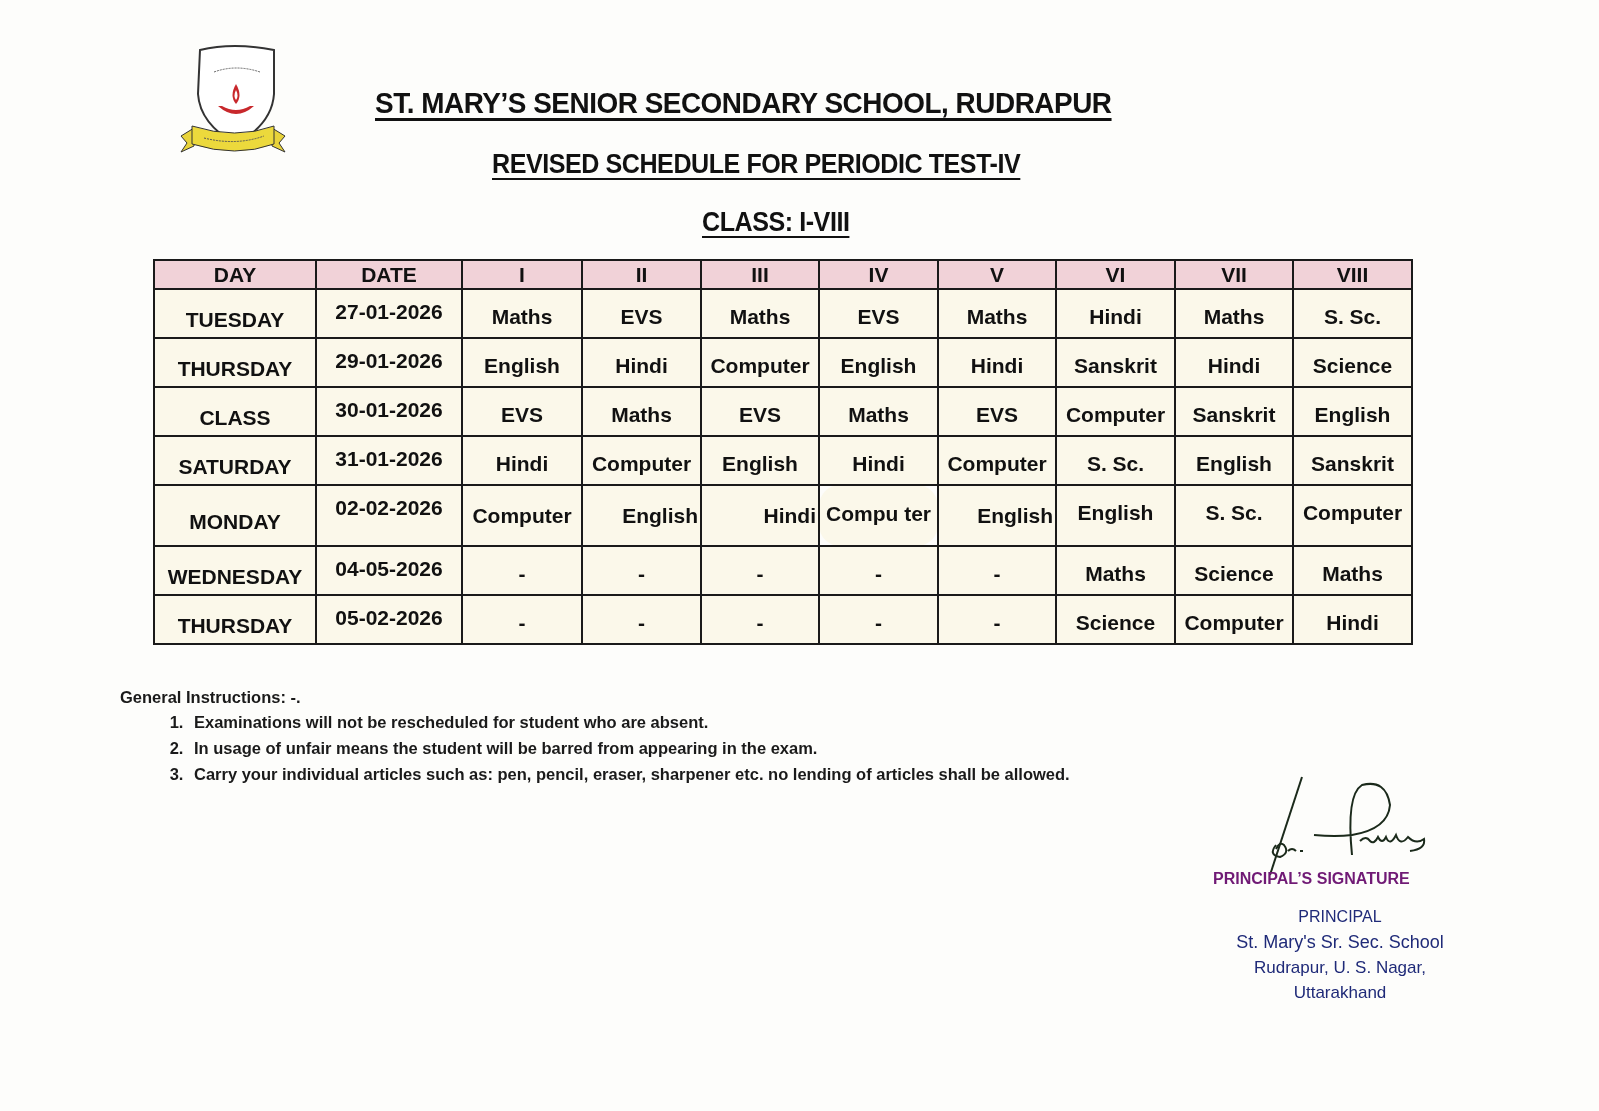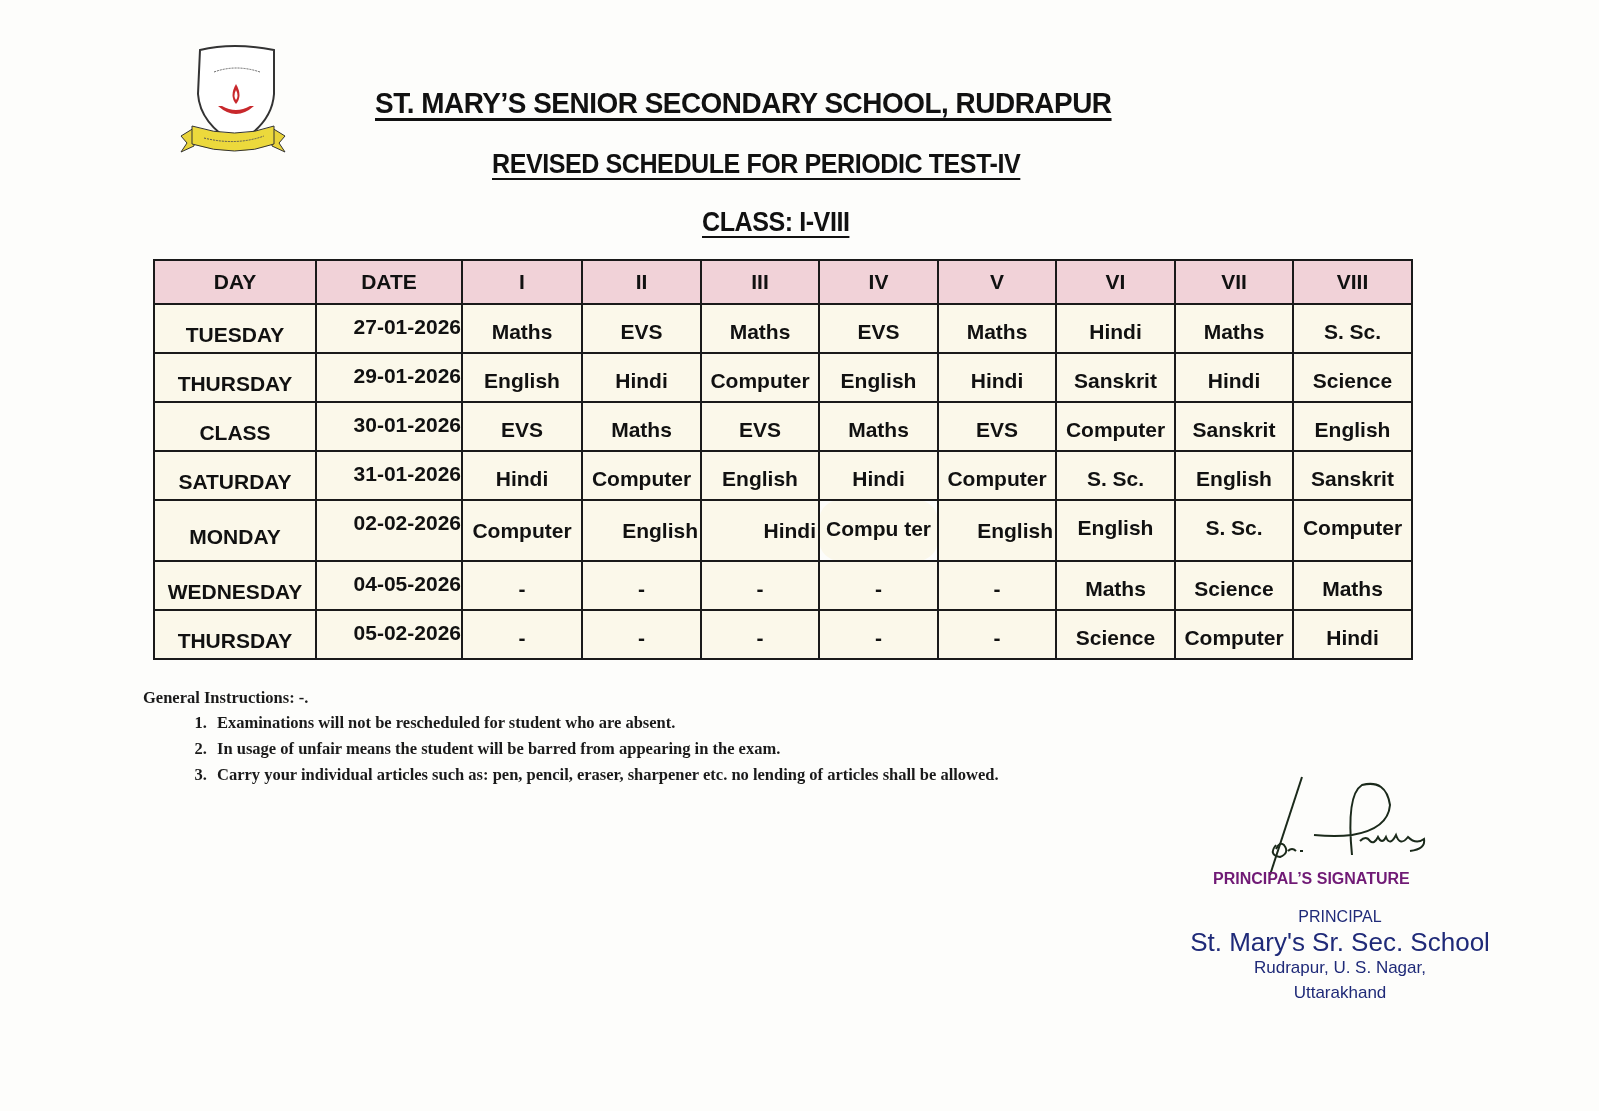--- a/index.html
+++ b/index.html
@@ -18,50 +18,50 @@
   .t3 { top:207px; font-size:27px; left:702px; width:200px; text-align:left; transform:scaleX(0.93); transform-origin:left; }
 
   table.sched {
     position:absolute; left:153px; top:259px; border-collapse:collapse;
     font-family:"Liberation Sans", sans-serif; font-weight:bold; font-size:21px;
   }
   table.sched td, table.sched th {
     border:2px solid #1a1a1a; text-align:center; padding:0; box-sizing:border-box;
     background:#fbf8ea;
   }
-  table.sched th { background:#f1d2d8; height:44px; font-size:21px; }
+  table.sched th { background:#f1d2d8; height:29px; font-size:21px; }
   table.sched td { height:49px; vertical-align:middle; }
-  table.sched td.date { vertical-align:top; padding-top:10px;text-align:right; }
+  table.sched td.date { vertical-align:top; padding-top:10px; }
   table.sched tr.tall td { height:61px; }
   table.sched td.right { text-align:right; padding-right:2px; }
   table.sched td.wrapcell { line-height:26px;border-radius:21px; }
   table.sched tr td.day { padding-top:12px; }
   table.sched td.subj { vertical-align:top; padding-top:15px; }
   table.sched tr.tall td.subj.mid { vertical-align:middle; padding-top:0; }
   table.sched td.dash { vertical-align:middle; padding-top:6px; }
 
   .instructions {
-    position:absolute; left:143px; top:688px; font-family:Liberation Serif, serif;
+    position:absolute; left:120px; top:688px; font-family:Liberation Sans, sans-serif;
     font-weight:bold; font-size:16.5px; color:#1a1a1a;
   }
   .instructions .head { margin-bottom:2px; }
   .instructions ol { margin:0; padding-left:68px; }
   .instructions li { line-height:26px; padding-left:6px; }
 
   .sig { position:absolute; left:1240px; top:775px; width:200px; height:110px; }
   .sig-label {
     position:absolute; left:1213px; top:870px; font-weight:bold; font-size:16px; color:#701a75;
     font-family:"Liberation Sans", sans-serif;
   }
   .stamp {
     position:absolute; left:1190px; top:905px; width:300px; text-align:center;
     color:#1f2a78; font-family:"Liberation Sans", sans-serif;
   }
   .stamp .s1 { font-size:16px; line-height:24px; }
-  .stamp .s2 { font-size:26px; line-height:26px; }
+  .stamp .s2 { font-size:18px; line-height:26px; }
   .stamp .s3 { font-size:17px; line-height:25px; }
   .stamp .s4 { font-size:17px; line-height:25px; }
 </style>
 </head>
 <body>
 
 <svg class="logo" viewBox="0 0 110 120">
   <path d="M22 6 Q55 -2 96 6 L96 50 Q94 80 58 100 Q22 80 20 50 Z" fill="#fff" stroke="#333" stroke-width="2"></path>
   <path d="M36 28 Q58 20 82 28" fill="none" stroke="#666" stroke-width="1" stroke-dasharray="2 1"></path>
   <path d="M58 40 Q51 52 58 60 Q65 52 58 40 Z" fill="#c8282c"></path>

